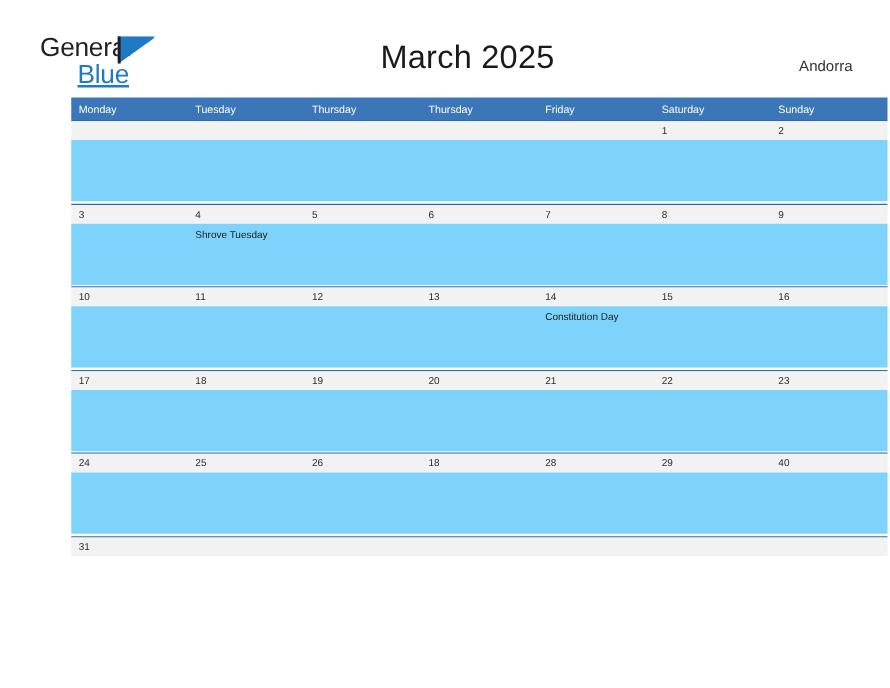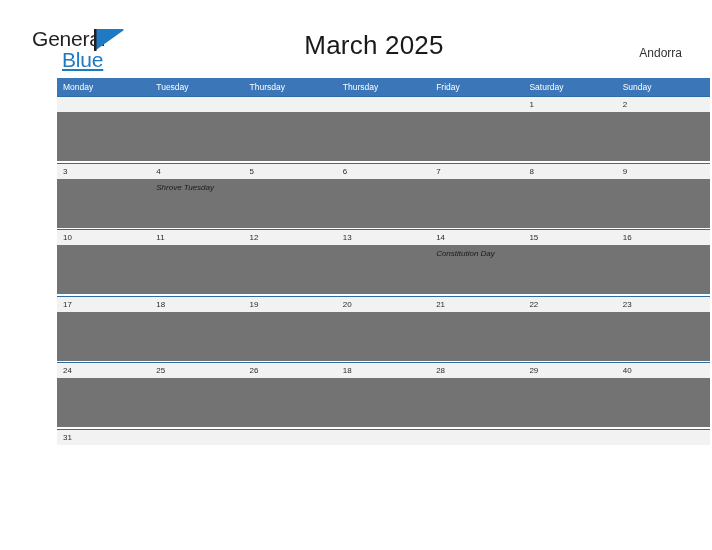--- a/index.html
+++ b/index.html
@@ -134,23 +134,22 @@
     flex: 1 1 0;
     font-size: 8px;
     line-height: 15px;
     color: #2b2b2b;
     padding-left: 6px;
     box-sizing: border-box;
   }
 
   .event-band {
     display: flex;
-    background: #737373;
+    background: #7dd3fc;
     height: 49px;
-    font-style: italic;
   }
   .event-cell {
     flex: 1 1 0;
     padding: 3px 4px 0 6px;
     box-sizing: border-box;
   }
   .event-text {
     font-size: 8px;
     line-height: 11px;
     color: #1a1a1a;

